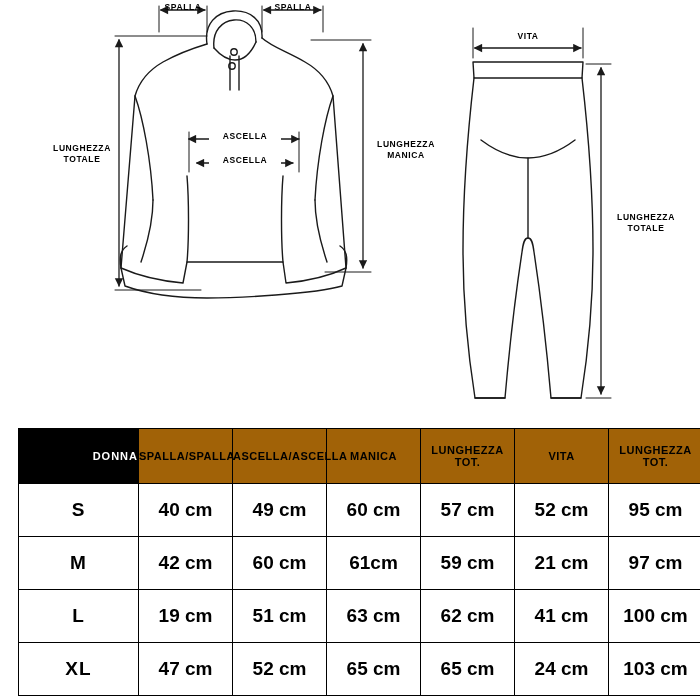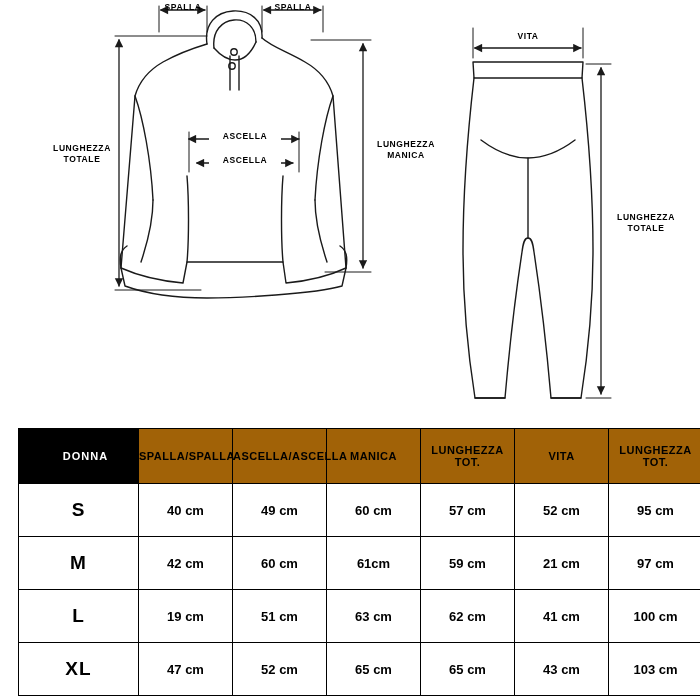--- a/index.html
+++ b/index.html
@@ -64,26 +64,26 @@
     font-weight: bold;
     letter-spacing: 0.5px;
     background: #a16207;
     color: #000;
   }
   #size-table thead th.corner {
     background: #000000;
     color: #ffffff;
     font-size: 11px;
     letter-spacing: 1px;
-    text-align: center;
+    text-align: right;
     padding-left: 14px;
   }
   #size-table tbody td {
     height: 52px;
-    font-size: 13px;
+    font-size: 19px;
     font-weight: bold;
   }
   #size-table tbody td.size-cell {
     font-size: 19px;
     font-weight: bold;
     letter-spacing: 1px;
   }
   .col-size { width: 105px; }
   .col-d { width: 93px; }
 </style>
@@ -253,19 +253,19 @@
         <td>62 cm</td>
         <td>41 cm</td>
         <td>100 cm</td>
       </tr>
       <tr>
         <td class="size-cell">XL</td>
         <td>47 cm</td>
         <td>52 cm</td>
         <td>65 cm</td>
         <td>65 cm</td>
-        <td>43 cm</td>
+        <td>24 cm</td>
         <td>103 cm</td>
       </tr>
     </tbody>
   </table>
 
 </div>
 
 </body></html>

